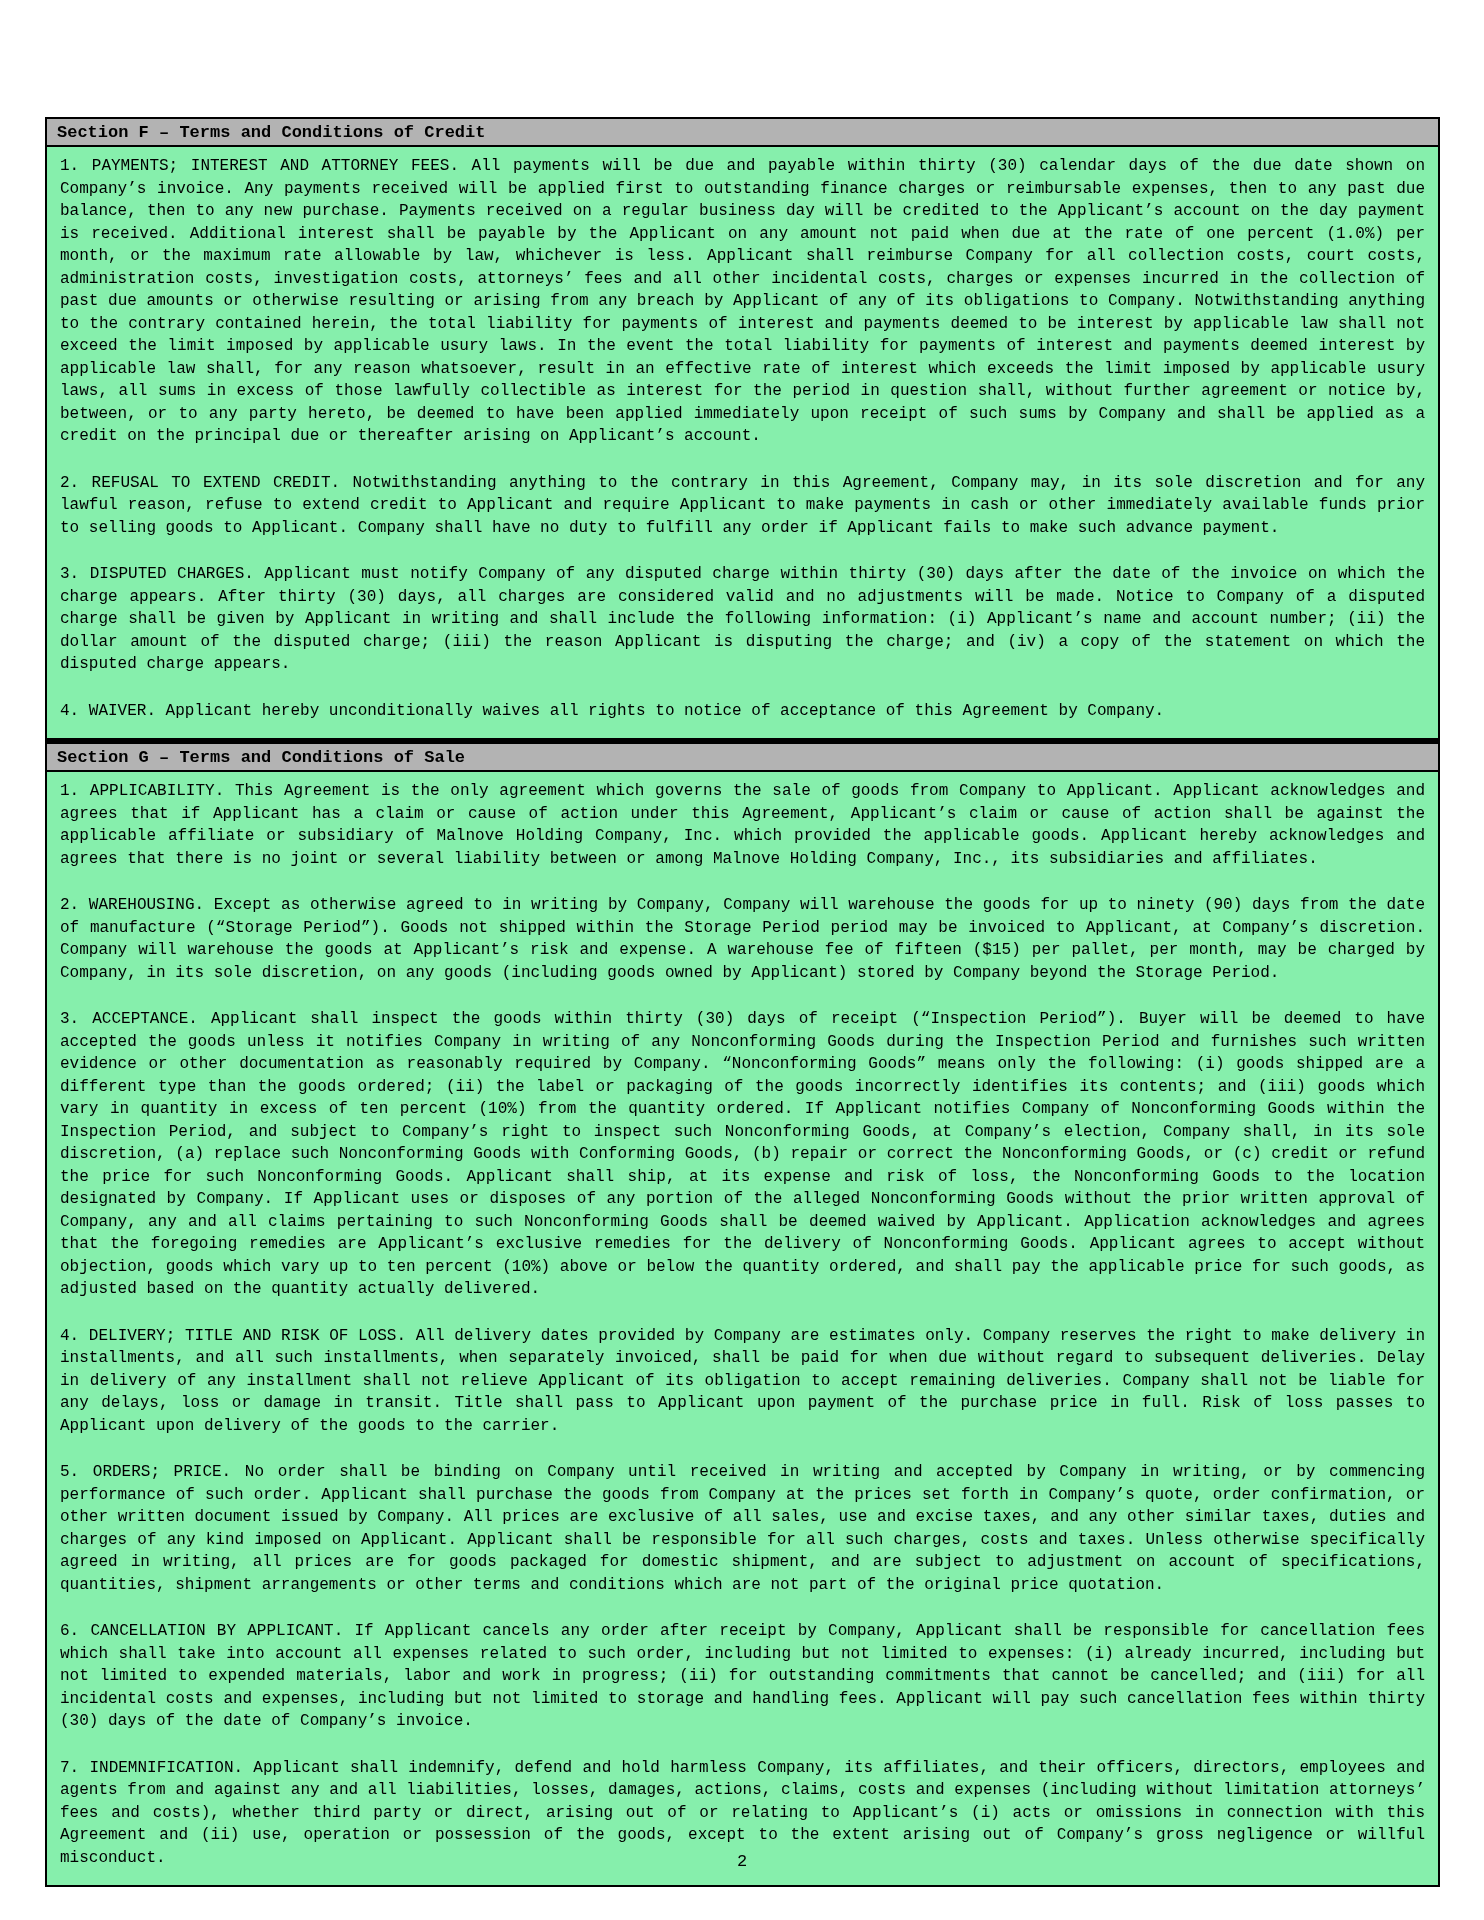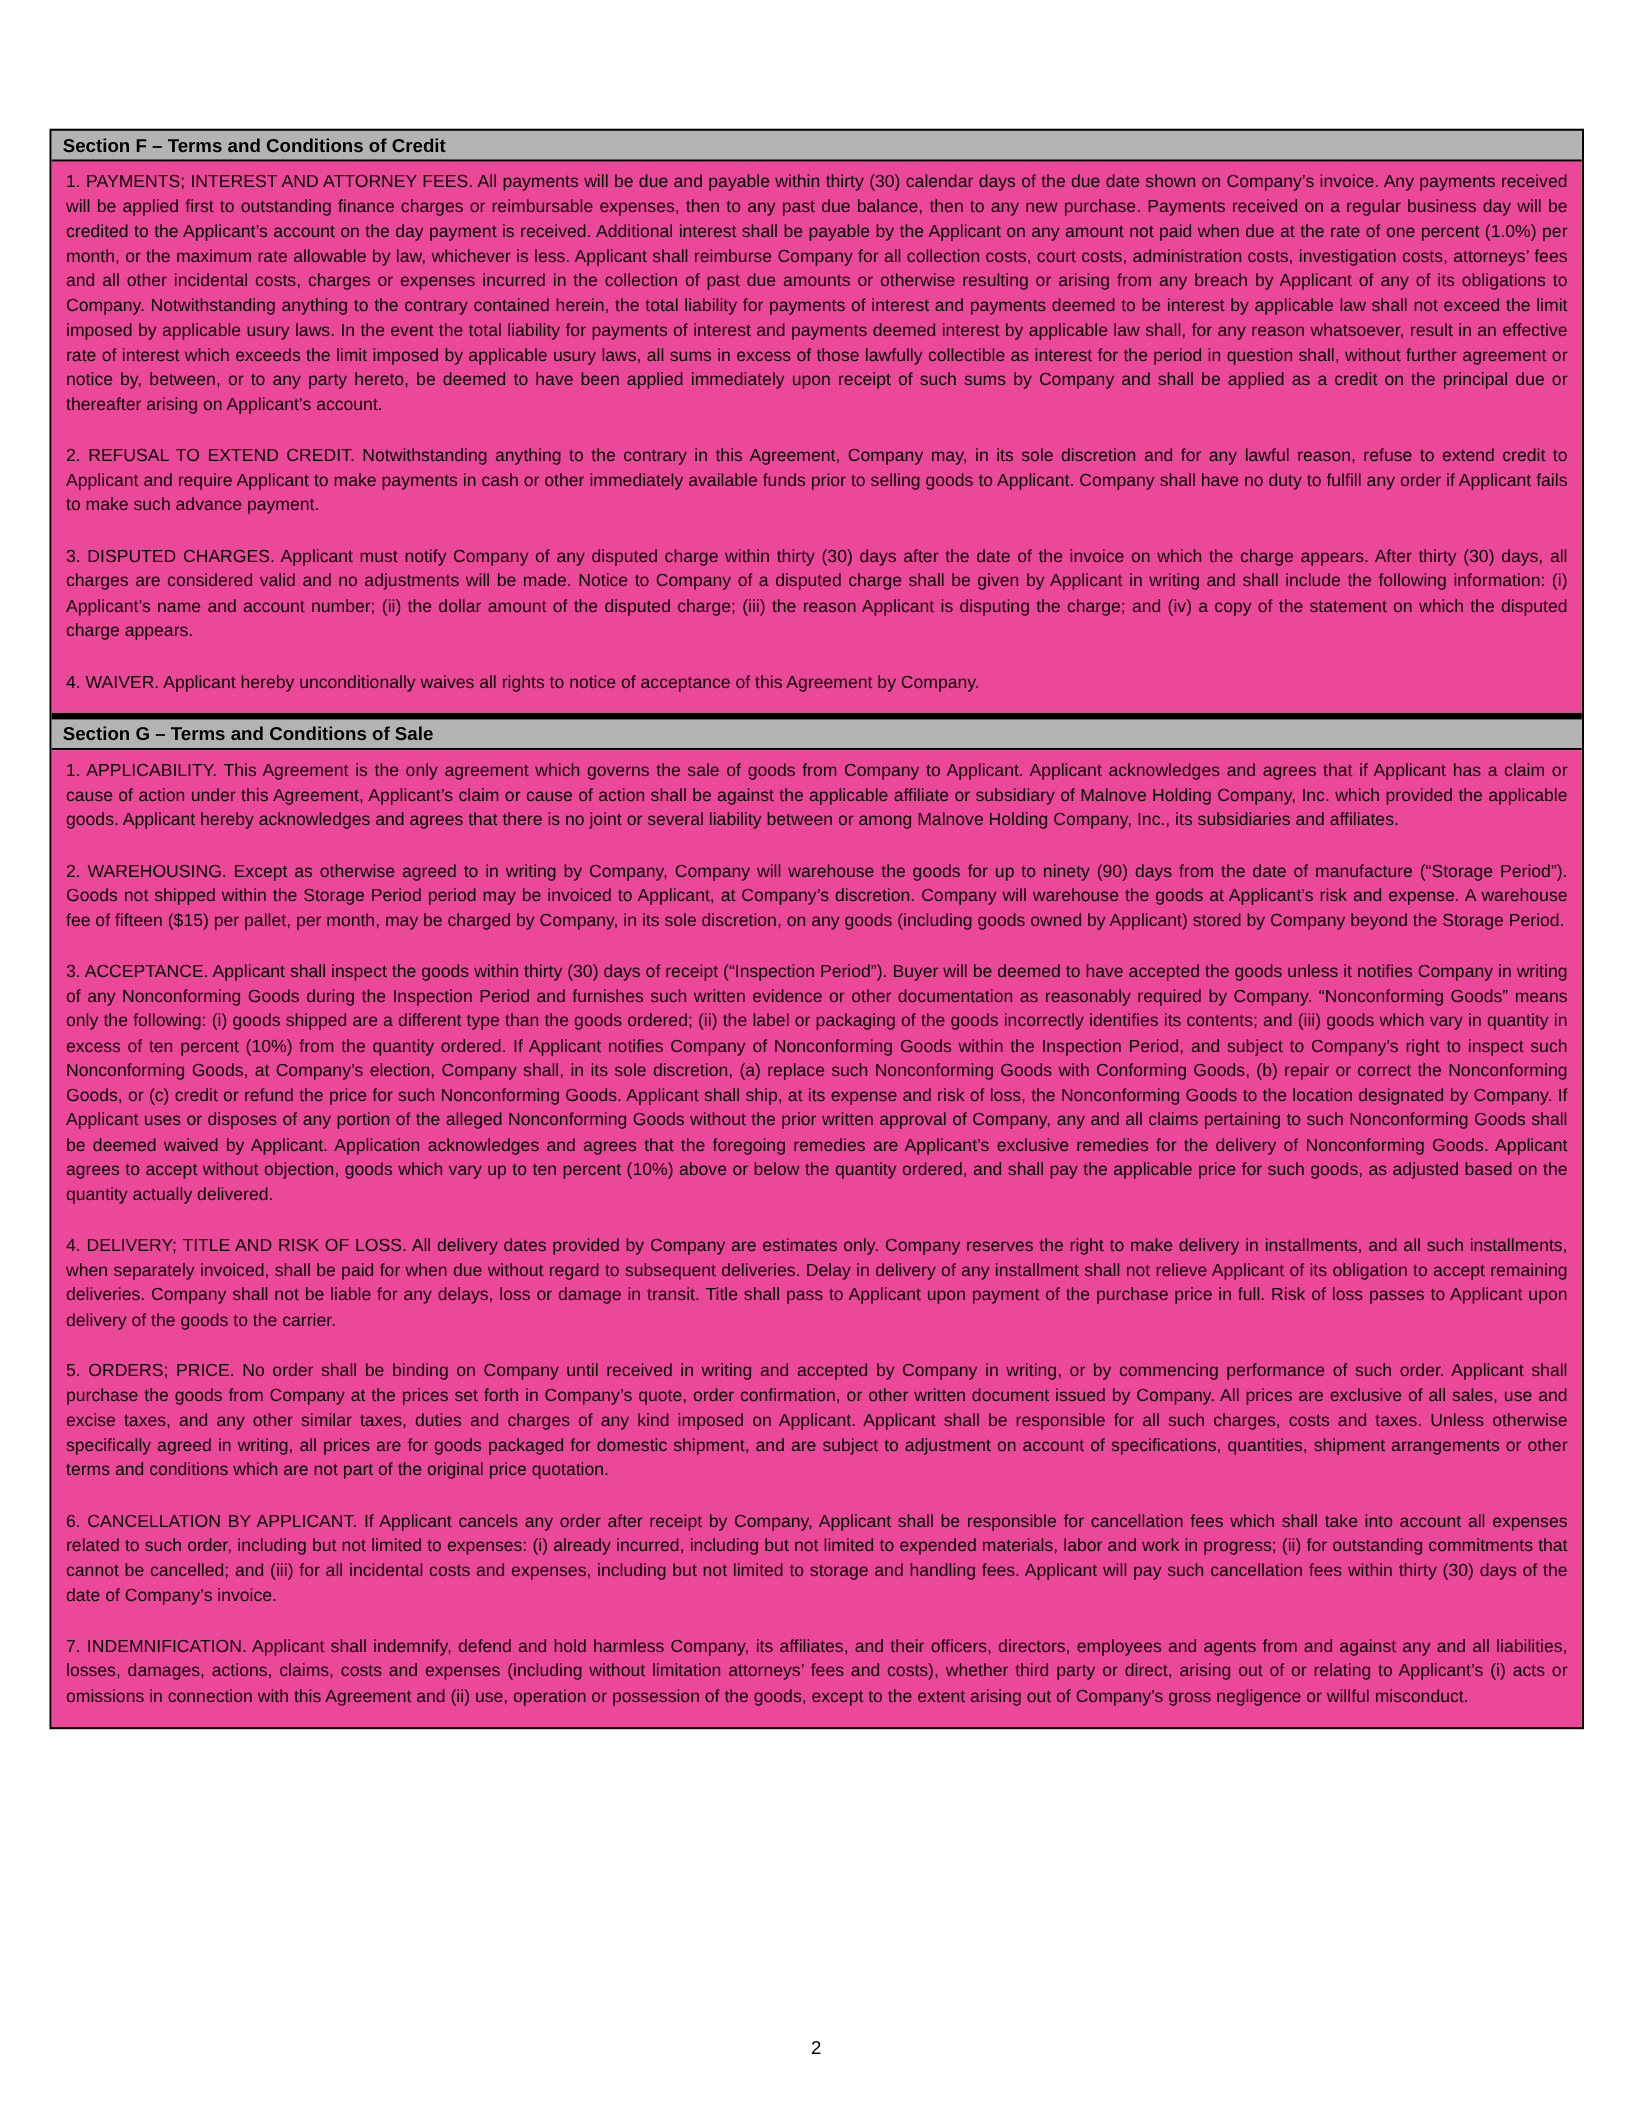--- a/index.html
+++ b/index.html
@@ -6,21 +6,21 @@
     margin: 0;
     padding: 0;
     background: #ffffff;
   }
   .page {
     position: relative;
     width: 1484px;
     height: 1920px;
     background: #ffffff;
     overflow: hidden;
-    font-family: Liberation Sans, sans-serif;
+    font-family: Liberation Mono, monospace;
     color: #000000;
   }
   .doc-box {
     position: absolute;
     left: 45px;
     top: 117px;
     width: 1395px;
     box-sizing: border-box;
     border: 2px solid #000000;
   }
@@ -30,21 +30,21 @@
     font-size: 17px;
     font-weight: bold;
     padding: 3px 10px 2px 10px;
     line-height: 21px;
   }
   .section-header.second {
     border-top: 6px solid #000000;
   }
   .section-body {
     padding: 8px 13px 16px 13px;
-    background: #ec4899;
+    background: #86efac;
   }
   .para {
     font-size: 16px;
     line-height: 22.5px;
     text-align: justify;
     margin: 0 0 24px 0;
   }
   .para:last-child {
     margin-bottom: 0;
   }

